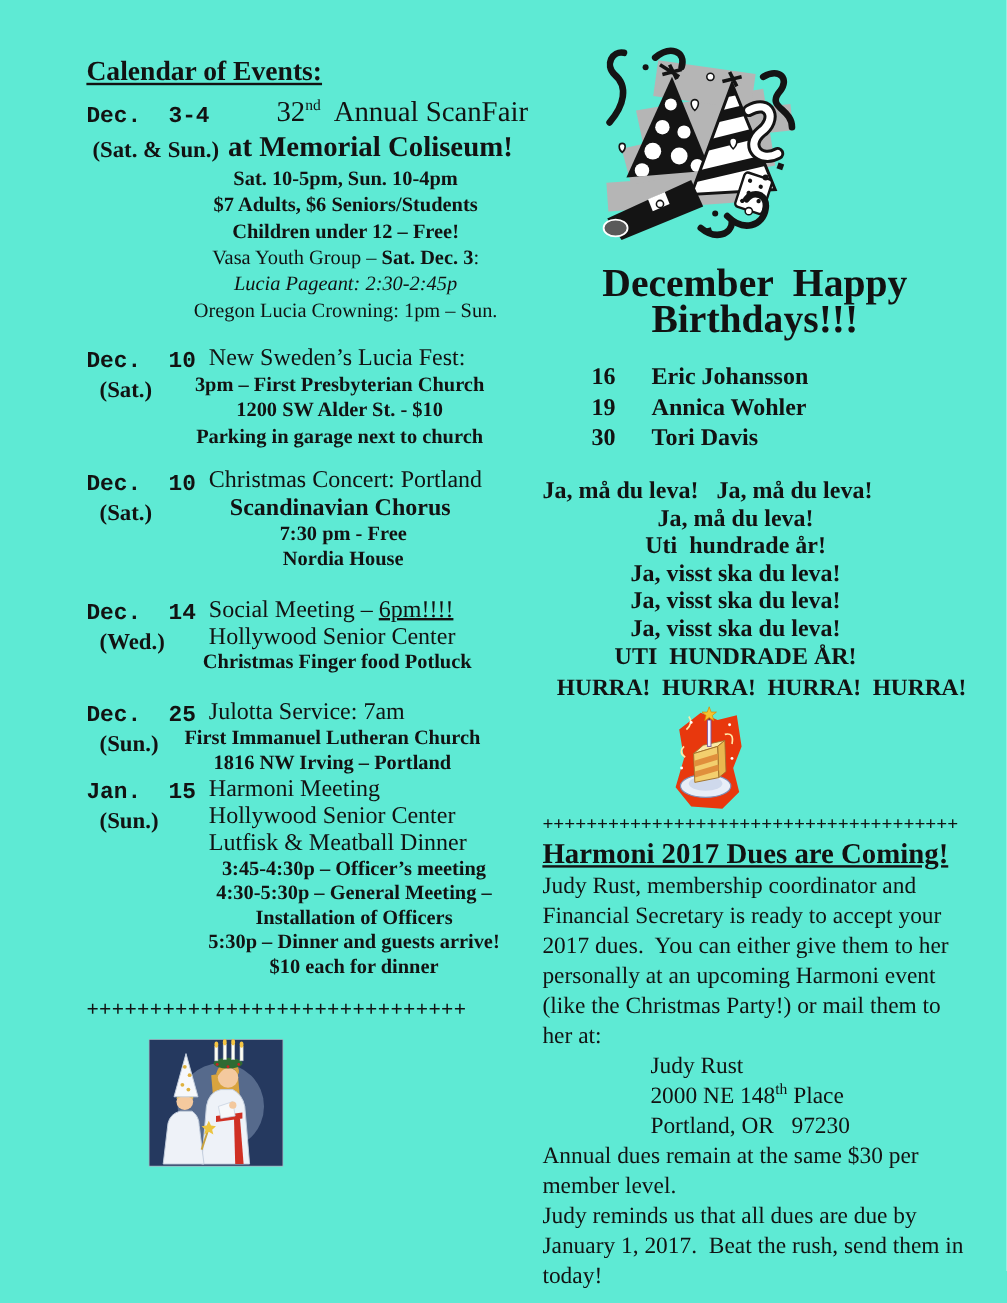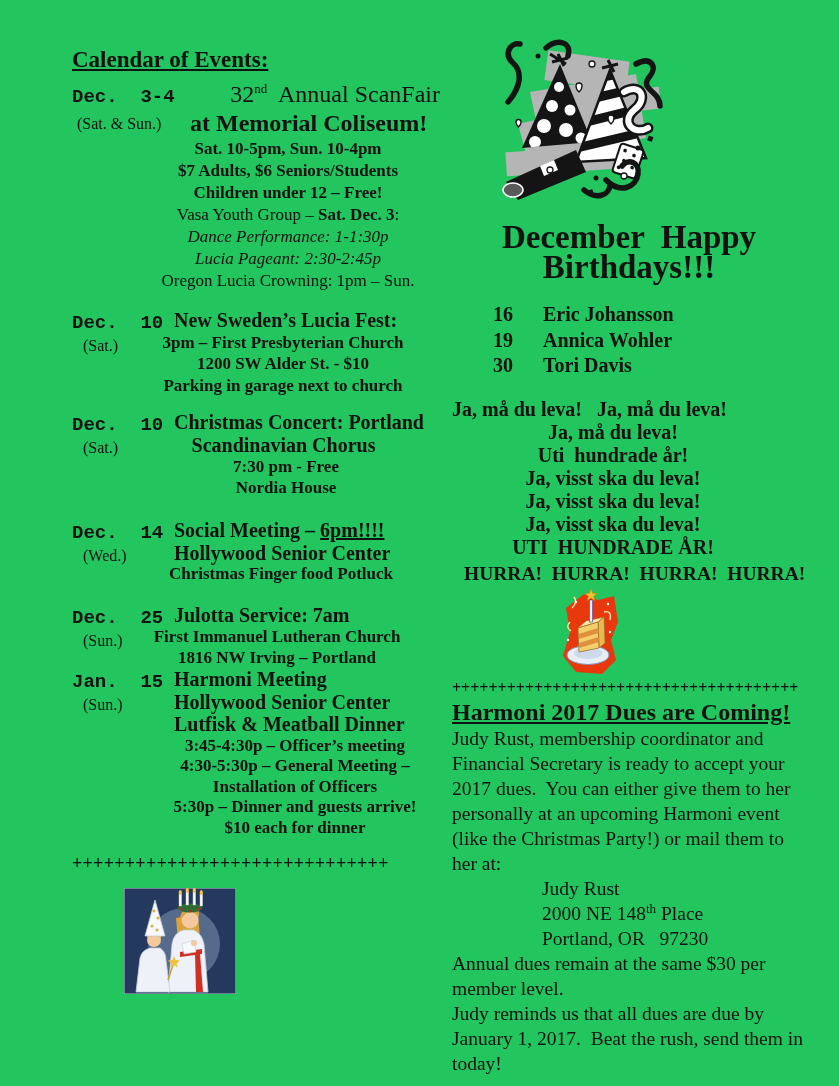--- a/index.html
+++ b/index.html
@@ -1,33 +1,33 @@
 <!DOCTYPE html>
 <html><head>
 <meta charset="utf-8">
 <style>
   html,body { margin:0; padding:0; background:#ffffff; }
   .page {
-    position:relative; width:839px; height:1086px; background:#22c55e;
+    position:relative; width:839px; height:1086px; background:#5eead4;
     font-family:"Liberation Serif", serif; color:#121212; overflow:hidden;
   }
   [data-bind] { white-space:pre-wrap; }
 
   
   .col-left  { position:absolute; left:72px;  top:45px; width:368px; }
   .col-right { position:absolute; left:452px; top:30px; width:354px; }
 
   
   .cal-heading { font-size:23px; font-weight:bold; text-decoration:underline; line-height:30px; margin:0 0 4px 0; }
   .event { position:relative; }
   .date { position:absolute; left:0;  top:3px;  font-weight:bold; font-size:19px;font-family:Liberation Mono, monospace; }
-  .day  { position:absolute; left:11px; top:28px; font-size:16px; }
+  .day  { position:absolute; left:11px; top:28px; font-size:19px;font-weight:bold; }
   .ev1 .date { top:7px; } .ev1 .day { left:5px; top:36px; }
 
-  .ev-title  { margin-left:102px; font-weight:bold; font-size:20px; line-height:22.5px; }
+  .ev-title  { margin-left:102px; font-weight:normal; font-size:20px; line-height:22.5px; }
   .ev1-title { margin-left:98px;  font-weight:normal; font-size:24px; line-height:30px;text-align:right; }
   .ev1-sub   { margin-left:118px; font-weight:bold; font-size:24px; line-height:29px; }
   sup { font-size:13px; line-height:0; }
 
   .details { text-align:center; font-size:17px; line-height:22px; font-weight:bold; }
   .ev1 .details { padding-left:64px; }
   .ev2 .details { padding-left:54px; line-height:21.5px; }
   .ev3 .details { padding-left:60px; line-height:21px; }
   .ev4 .details { padding-left:50px; line-height:20.5px; }
   .ev5 .details { padding-left:42px; line-height:21px; }
@@ -70,21 +70,20 @@
     <div class="event ev1">
       <span class="date" data-bind="calendar.scanfair.date">Dec.  3-4</span>
       <span class="day" data-bind="calendar.scanfair.day">(Sat. &amp; Sun.)</span>
       <div class="ev1-title"><span data-bind="calendar.scanfair.title_num">32</span><sup data-bind="calendar.scanfair.title_ord">nd</sup><span data-bind="calendar.scanfair.title_rest">  Annual ScanFair</span></div>
       <div class="ev1-sub" data-bind="calendar.scanfair.subtitle">at Memorial Coliseum!</div>
       <div class="details">
         <div data-bind="calendar.scanfair.hours">Sat. 10-5pm, Sun. 10-4pm</div>
         <div data-bind="calendar.scanfair.price1">$7 Adults, $6 Seniors/Students</div>
         <div data-bind="calendar.scanfair.price3">Children under 12 – Free!</div>
         <div class="rm"><span data-bind="calendar.scanfair.vasa_prefix">Vasa Youth Group – </span><b data-bind="calendar.scanfair.vasa_bold">Sat. Dec. 3</b><span data-bind="calendar.scanfair.vasa_colon">:</span></div>
-        <div class="it" data-bind="calendar.scanfair.dance">Dance Performance: 1-1:30p</div>
         <div class="it" data-bind="calendar.scanfair.pageant">Lucia Pageant: 2:30-2:45p</div>
         <div class="rm" data-bind="calendar.scanfair.crowning">Oregon Lucia Crowning: 1pm – Sun.</div>
       </div>
     </div>
 
     <div class="event ev2">
       <span class="date" data-bind="calendar.lucia_fest.date">Dec.  10</span>
       <span class="day" data-bind="calendar.lucia_fest.day">(Sat.)</span>
       <div class="ev-title" data-bind="calendar.lucia_fest.title">New Sweden’s Lucia Fest:</div>
       <div class="details">

